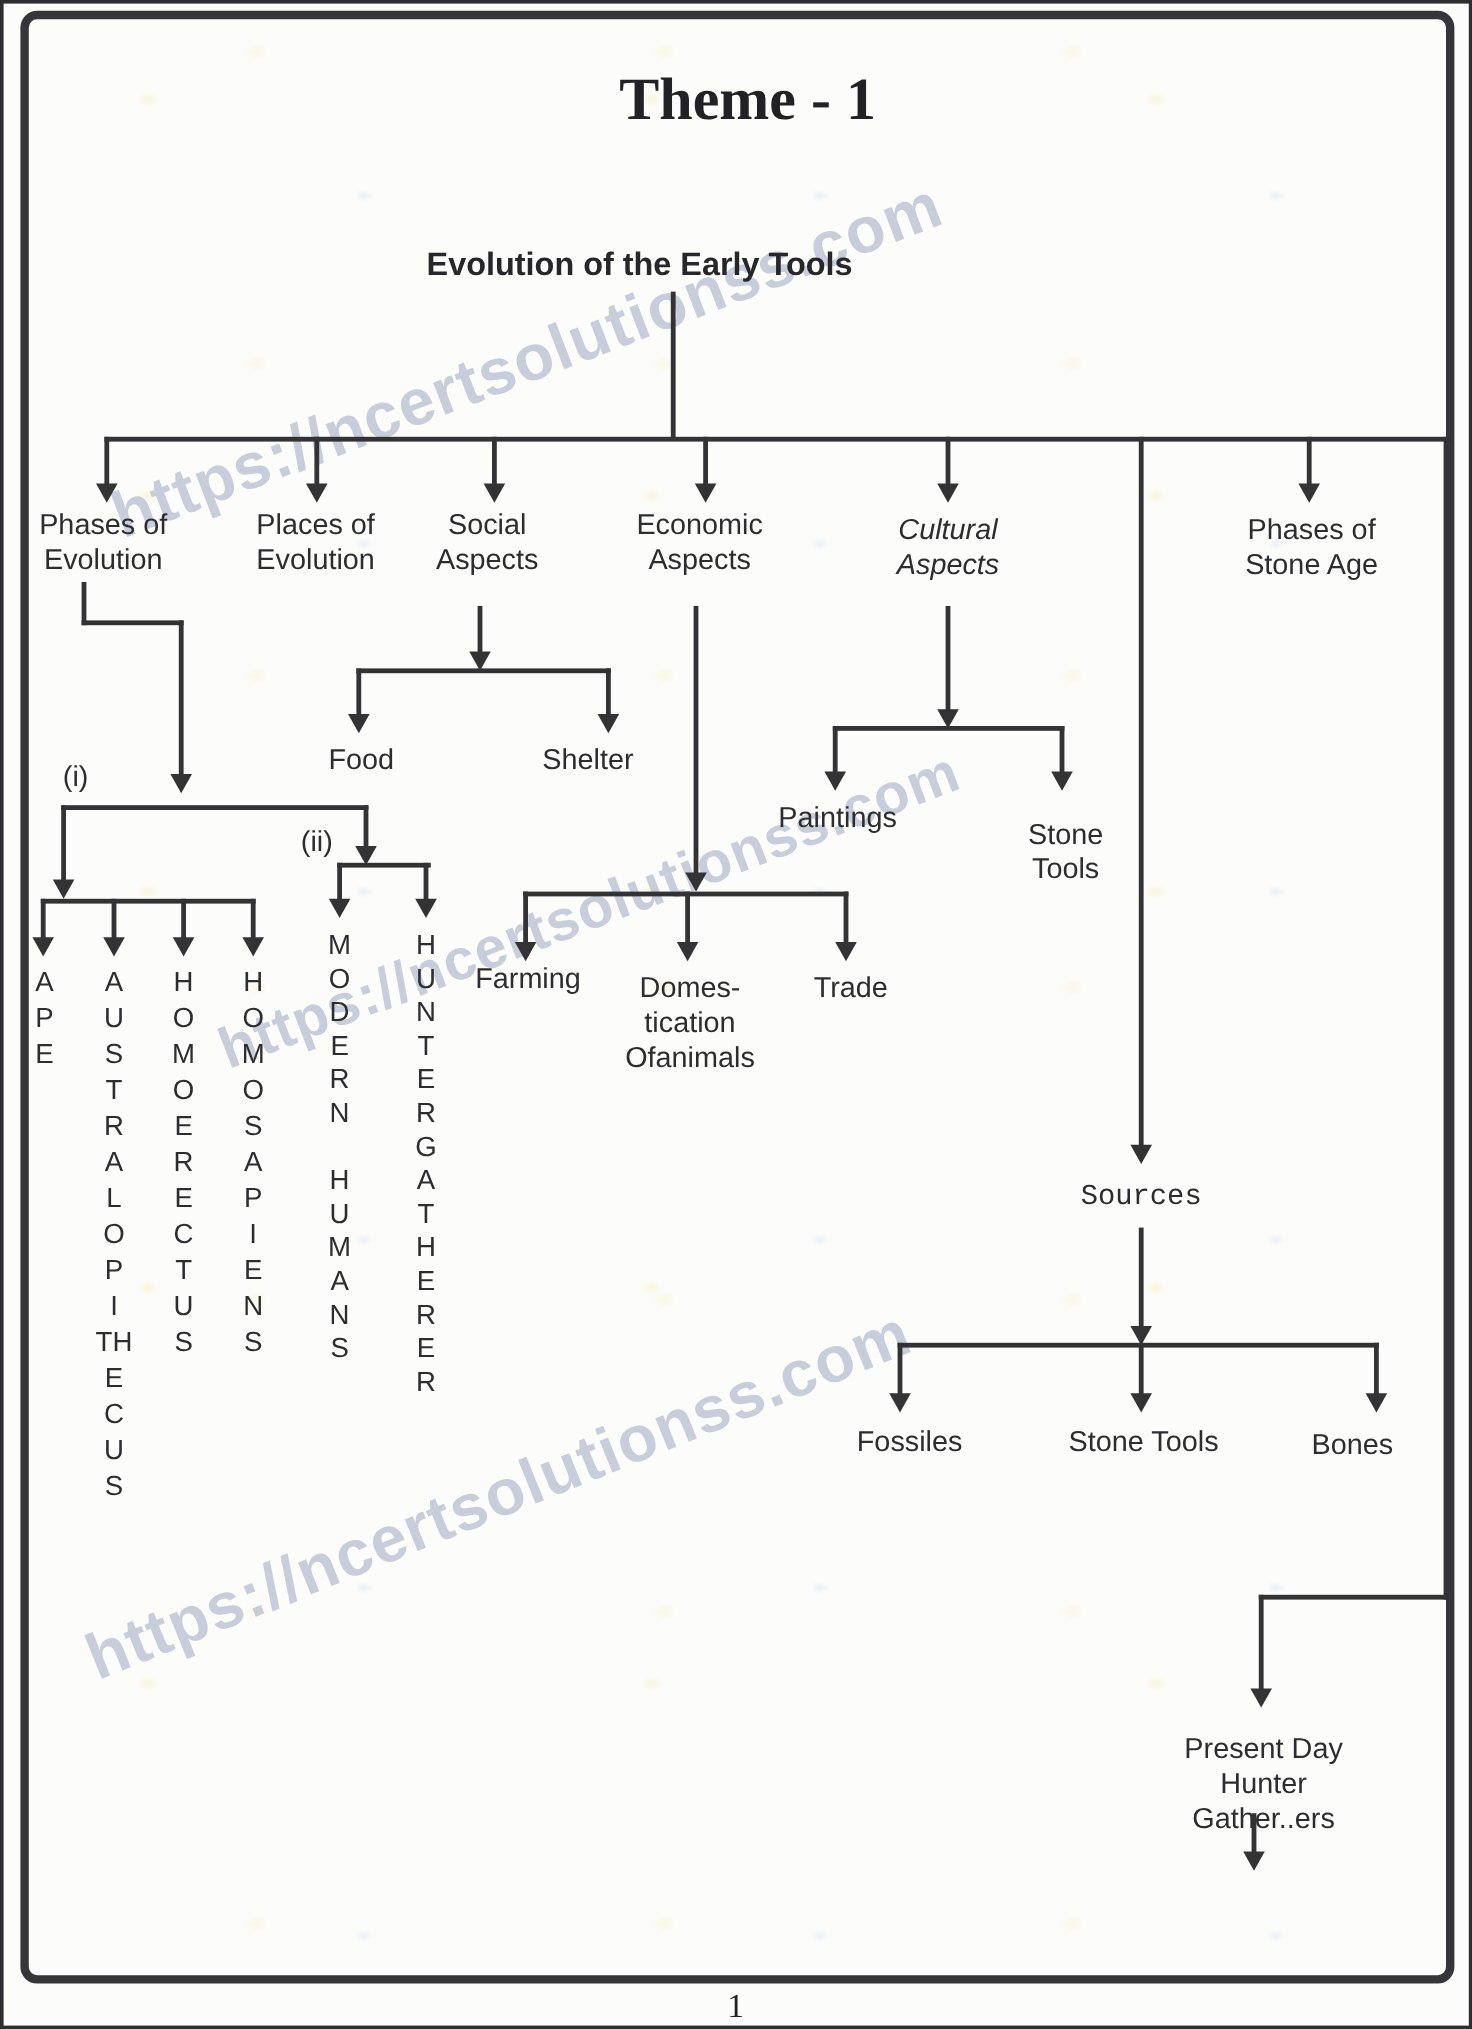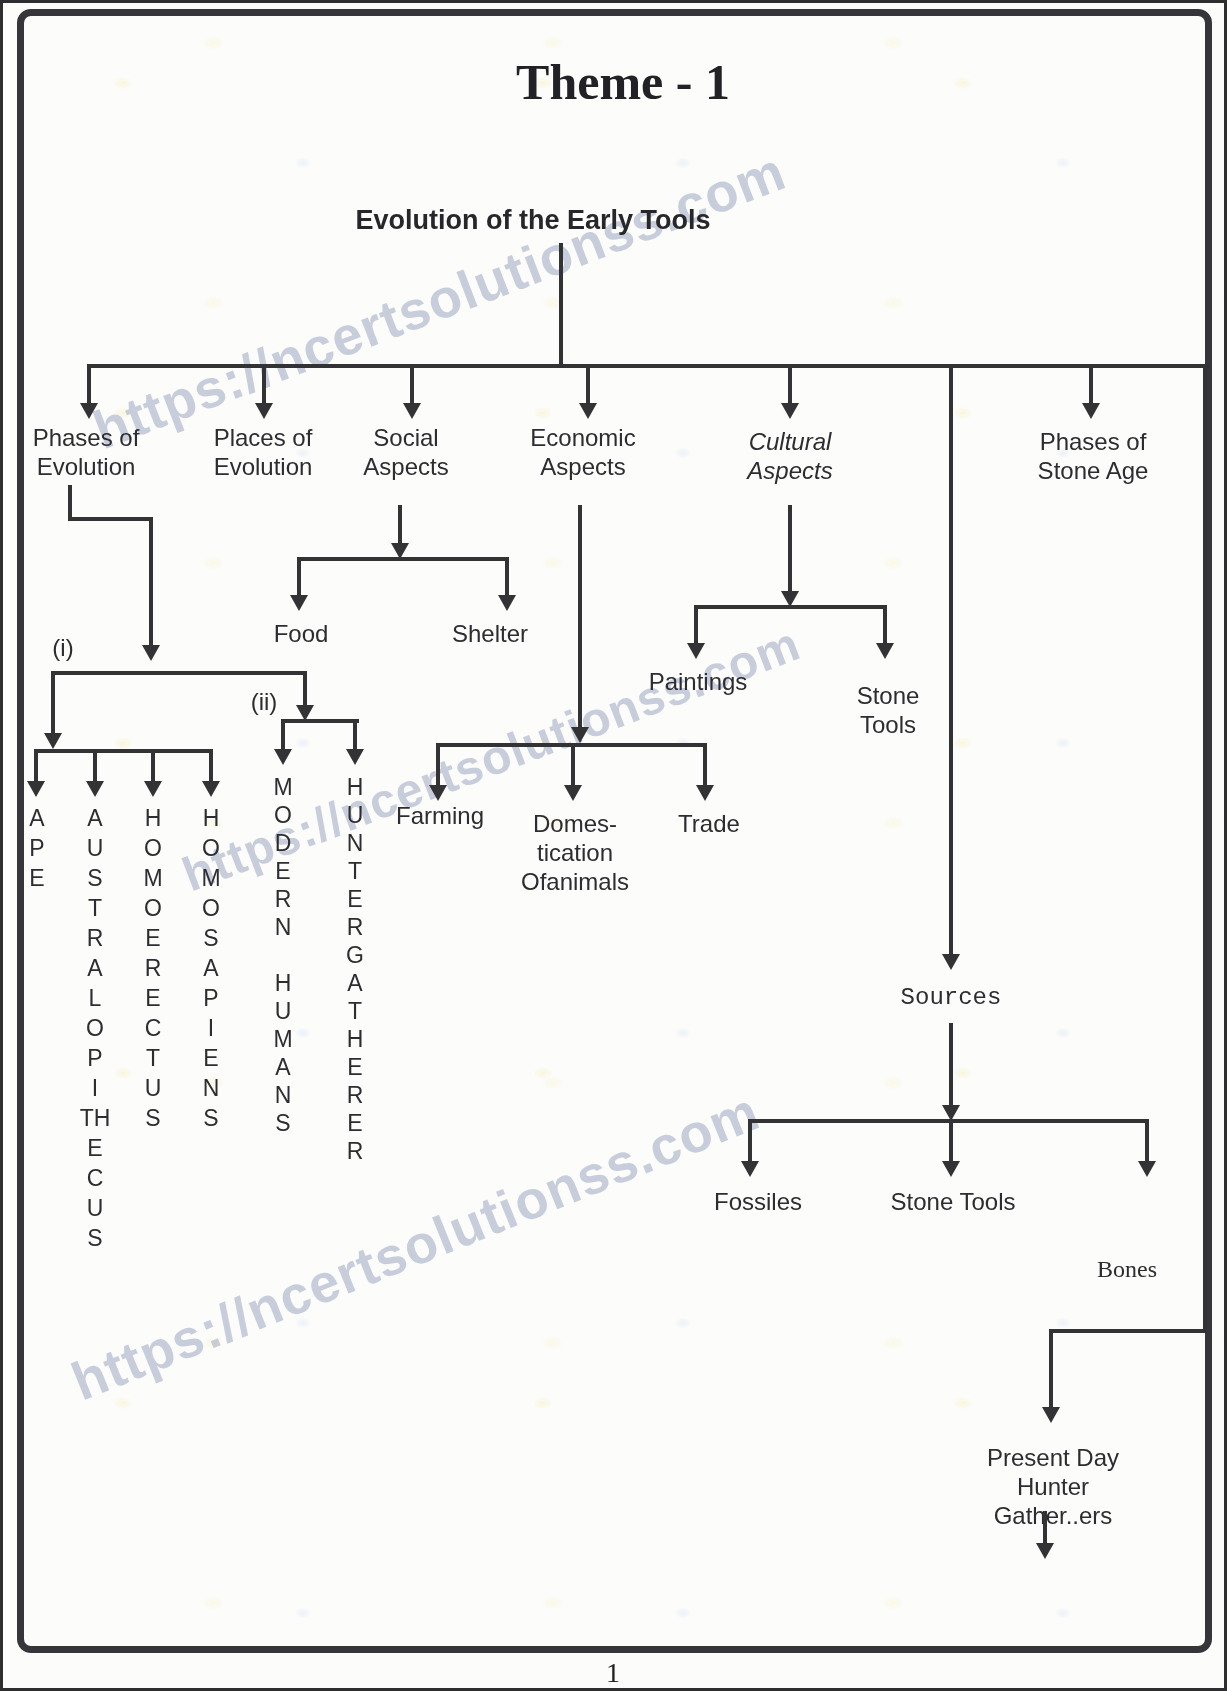--- a/index.html
+++ b/index.html
@@ -206,21 +206,21 @@
   <div class="ah" style="left:939px;top:1102px;"></div>
   <div class="hl" style="left:745px;top:1116px;width:401px;"></div>
   <div class="vl" style="left:745px;top:1116px;height:44px;"></div>
   <div class="ah" style="left:738px;top:1158px;"></div>
   <div class="vl" style="left:946px;top:1116px;height:44px;"></div>
   <div class="ah" style="left:939px;top:1158px;"></div>
   <div class="vl" style="left:1142px;top:1116px;height:44px;"></div>
   <div class="ah" style="left:1135px;top:1158px;"></div>
   <div class="node" style="left:755px;top:1184px;">Fossiles</div>
   <div class="node" style="left:950px;top:1184px;">Stone Tools</div>
-  <div class="node" style="left:1124px;top:1252px;font-family:Liberation Serif, serif;">Bones</div>
+  <div class="node" style="left:1124px;top:1187px;">Bones</div>
 
   <div class="vl" style="left:1200px;top:361px;height:969px;"></div>
   <div class="hl" style="left:1046px;top:1326px;width:158px;"></div>
   <div class="vl" style="left:1046px;top:1326px;height:82px;"></div>
   <div class="ah" style="left:1039px;top:1404px;"></div>
   <div class="node" style="left:1050px;top:1440px;">Present Day Hunter
 Gather..ers</div>
   <div class="vl" style="left:1040px;top:1508px;height:36px;"></div>
   <div class="ah" style="left:1033px;top:1540px;"></div>
 

